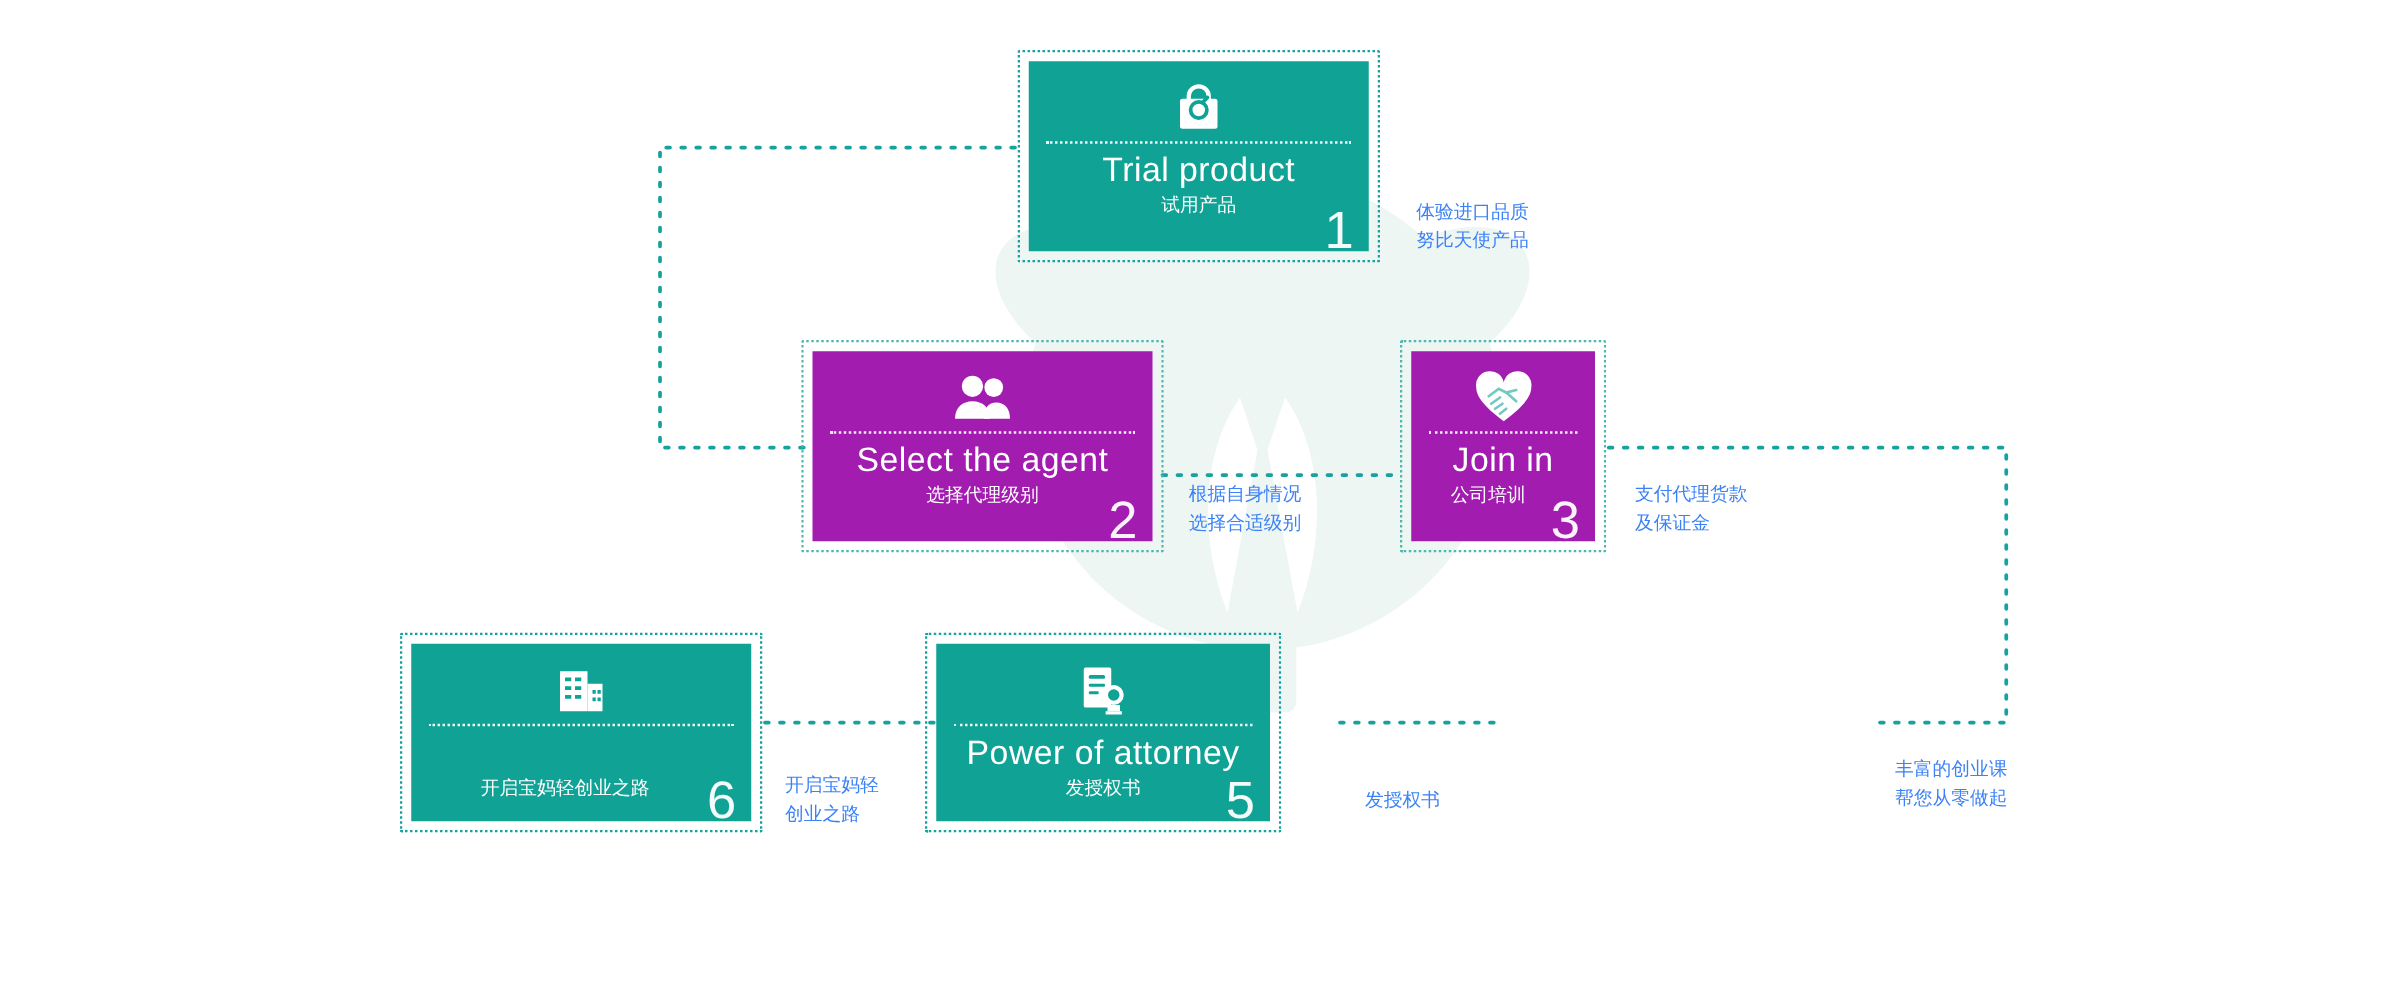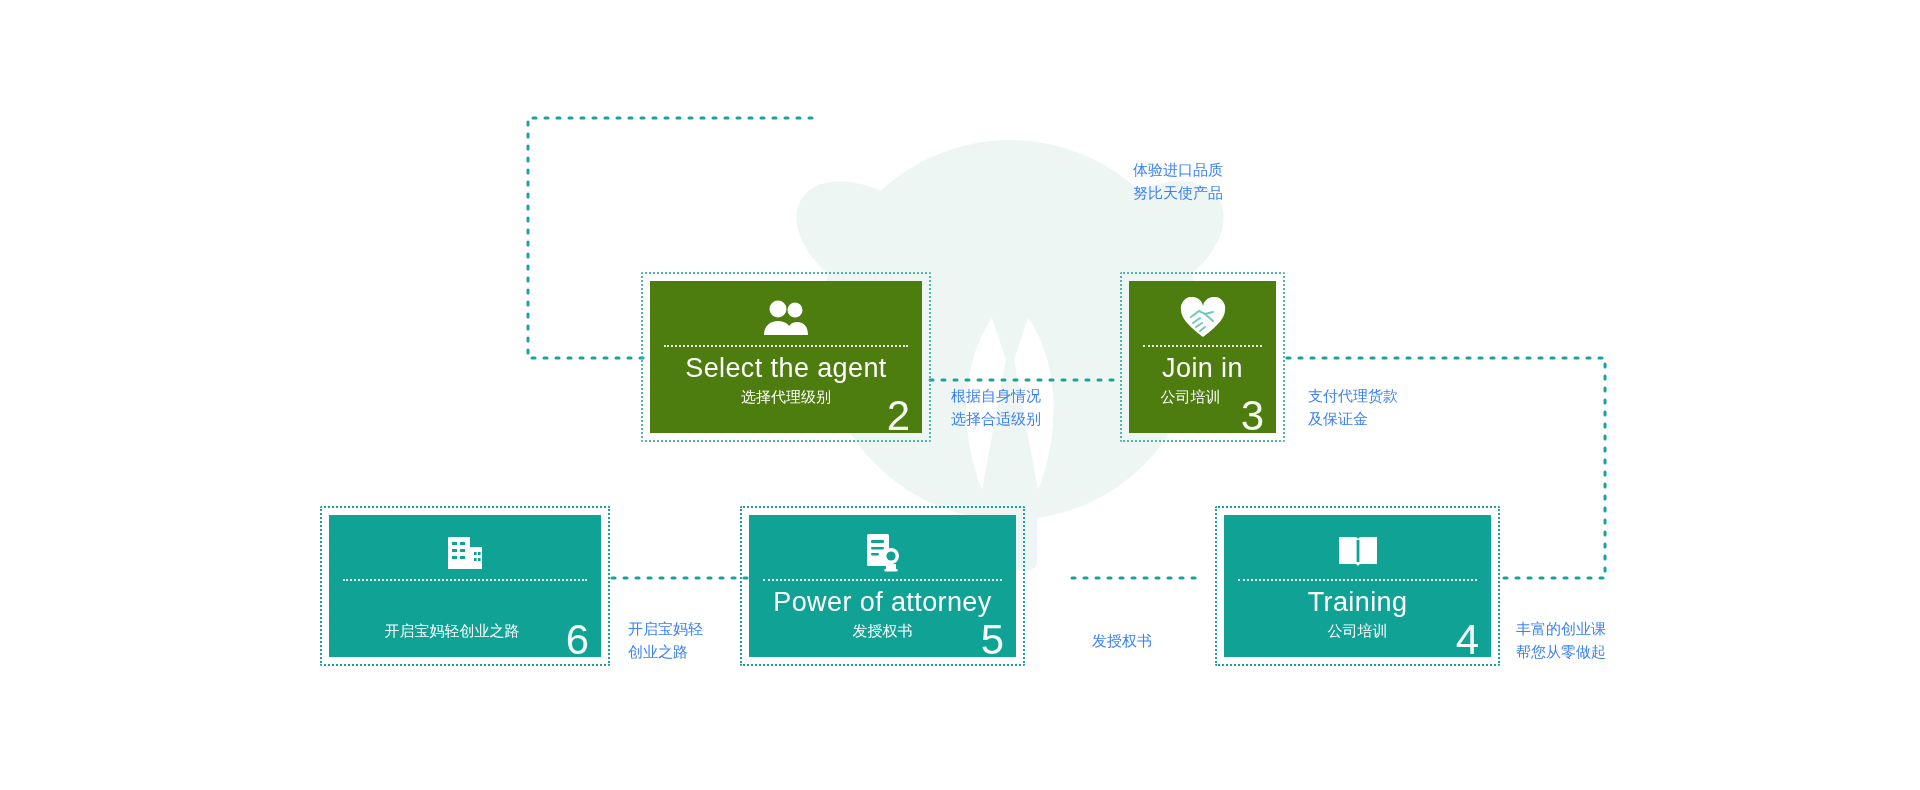--- a/index.html
+++ b/index.html
@@ -35,21 +35,21 @@
     border-radius:2px;
   }
   .step .inner{
     position:relative;
     width:100%;height:100%;
     box-sizing:border-box;
     display:block;
     overflow:hidden;
   }
   .step.dark .inner{background:#10a295;}
-  .step.light .inner{background:#4d7c0f;}
+  .step.light .inner{background:#a21caf;}
   .step.light{border-color:#4fb8ae;}
 
   .ico{
     position:absolute;
     left:0;right:0;
     top:14px;
     height:46px;
     display:flex;align-items:center;justify-content:center;
   }
   .ico svg{display:block;}
@@ -131,20 +131,36 @@
 
       <path d="M1287 358 L 1605 358 L 1605 578 L 1503 578"></path>
 
       <path d="M612 578 L 786 578"></path>
       <path d="M1072 578 L 1196 578"></path>
 
       <path d="M930 380 L 1115 380"></path>
     </g>
   </svg>
 
+  <div class="step dark" style="left:814px;top:40px;width:290px;height:170px;">
+    <div class="inner">
+      <div class="ico">
+        <svg width="42" height="46" viewBox="0 0 42 46">
+          <path d="M8 16 h26 a2 2 0 0 1 2 2 v20 a2 2 0 0 1 -2 2 h-26 a2 2 0 0 1 -2 -2 v-20 a2 2 0 0 1 2 -2 z" fill="#fff"></path>
+          <path d="M13 18 v-4 a8 8 0 0 1 16 0 v4" fill="none" stroke="#fff" stroke-width="3.4" stroke-linecap="round"></path>
+          <circle cx="21" cy="25" r="6.5" fill="none" stroke="#10a295" stroke-width="3"></circle>
+          <path d="M24 19 l4 -4" stroke="#10a295" stroke-width="3" stroke-linecap="round" fill="none"></path>
+        </svg>
+      </div>
+      <div class="divider"></div>
+      <div class="en">Trial product</div>
+      <div class="cn">试用产品</div>
+      <div class="num">1</div>
+    </div>
+  </div>
 
   <div class="step light" style="left:641px;top:272px;width:290px;height:170px;">
     <div class="inner">
       <div class="ico">
         <svg width="50" height="40" viewBox="0 0 50 40">
           <circle cx="17" cy="11" r="8.5" fill="#fff"></circle>
           <circle cx="34" cy="12" r="7.5" fill="#fff"></circle>
           <path d="M3 37 c0 -9 6 -14 14 -14 c8 0 14 5 14 14 z" fill="#fff"></path>
           <path d="M26 37 c0 -9 4 -13 10 -13 c7 0 11 5 11 13 z" fill="#fff"></path>
         </svg>
@@ -170,35 +186,20 @@
           </g>
         </svg>
       </div>
       <div class="divider"></div>
       <div class="en">Join in</div>
       <div class="cn" style="left:-24px;">公司培训</div>
       <div class="num">3</div>
     </div>
   </div>
 
-  <div class="step dark" style="left:1215px;top:506px;width:285px;height:160px;">
-    <div class="inner">
-      <div class="ico">
-        <svg width="44" height="40" viewBox="0 0 44 40">
-          <path d="M3 5 h16 a3 3 0 0 1 3 3 v27 a3 3 0 0 0 -3 -3 h-16 z" fill="#fff"></path>
-          <path d="M41 5 h-16 a3 3 0 0 0 -3 3 v27 a3 3 0 0 1 3 -3 h16 z" fill="#fff"></path>
-          <rect x="20.6" y="8" width="2.8" height="22" fill="#10a295"></rect>
-        </svg>
-      </div>
-      <div class="divider"></div>
-      <div class="en">Training</div>
-      <div class="cn">公司培训</div>
-      <div class="num">4</div>
-    </div>
-  </div>
 
   <div class="step dark" style="left:740px;top:506px;width:285px;height:160px;">
     <div class="inner">
       <div class="ico">
         <svg width="42" height="42" viewBox="0 0 42 42">
           <rect x="5" y="3" width="22" height="32" rx="1.5" fill="#fff"></rect>
           <g fill="#10a295">
             <rect x="9" y="9" width="13" height="3" rx="1.2"></rect>
             <rect x="9" y="16" width="13" height="2.4" rx="1.1"></rect>
             <rect x="9" y="22" width="8" height="2.4" rx="1.1"></rect>
@@ -250,21 +251,21 @@
   <div class="caption" style="left:951px;top:384px;">
     <span>根据自身情况</span>
     <span>选择合适级别</span>
   </div>
 
   <div class="caption" style="left:1308px;top:384px;">
     <span>支付代理货款</span>
     <span>及保证金</span>
   </div>
 
-  <div class="caption" style="left:1516px;top:617px;">
+  <div class="caption" style="left:1516px;top:604px;">
     <span>丰富的创业课</span>
     <span>帮您从零做起</span>
   </div>
 
   <div class="caption" style="left:1092px;top:629px;">
     <span>发授权书</span>
   </div>
 
   <div class="caption" style="left:628px;top:617px;">
     <span>开启宝妈轻</span>

